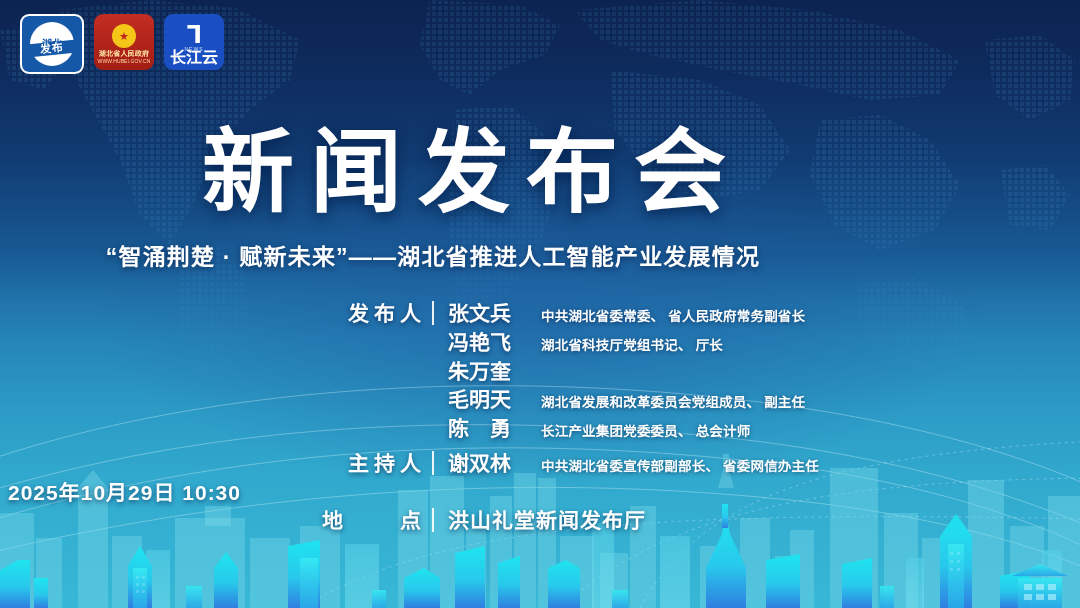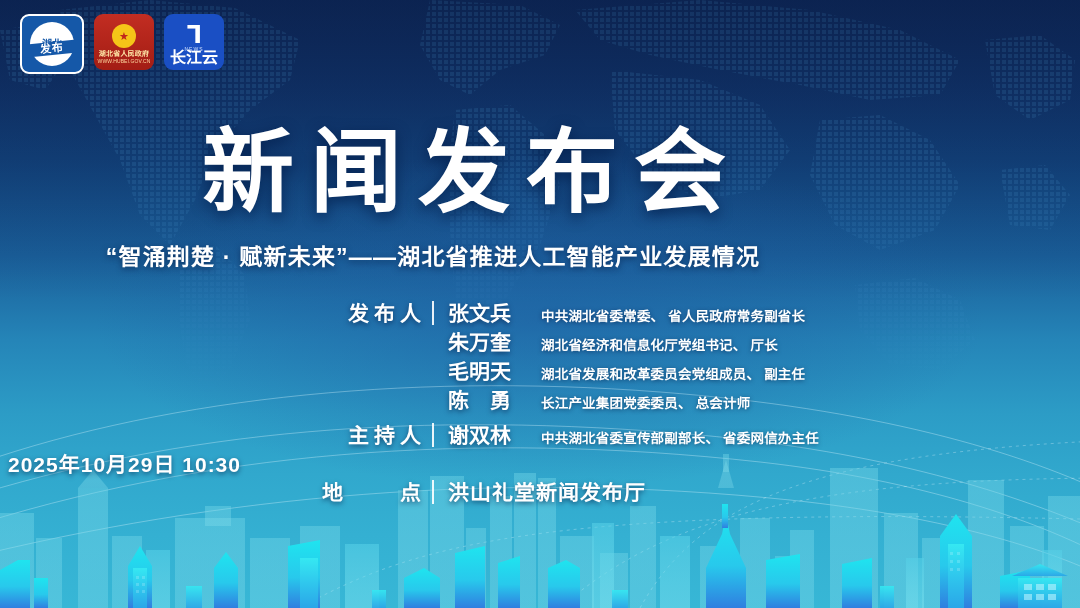--- a/index.html
+++ b/index.html
@@ -335,29 +335,38 @@
       <div class="lbl">
         <span>发布人</span>
         <span class="bar"></span>
       </div>
       <div class="vals">
         <span class="nm">张文兵</span>
         <span class="ttl">中共湖北省委常委、  省人民政府常务副省长</span>
       </div>
     </div>
 
-
     <div class="row cont">
       <div class="lbl">
         <span>发布人</span>
         
       </div>
       <div class="vals">
+        <span class="nm">冯艳飞</span>
+        <span class="ttl">湖北省科技厅党组书记、  厅长</span>
+      </div>
+    </div>
+
+    <div class="row cont">
+      <div class="lbl">
+        <span>发布人</span>
+        
+      </div>
+      <div class="vals">
         <span class="nm">朱万奎</span>
-        <span class="ttl">湖北省经济和信息化厅党组书记、  厅长</span>
       </div>
     </div>
 
     <div class="row cont">
       <div class="lbl">
         <span>发布人</span>
         
       </div>
       <div class="vals">
         <span class="nm">毛明天</span>

